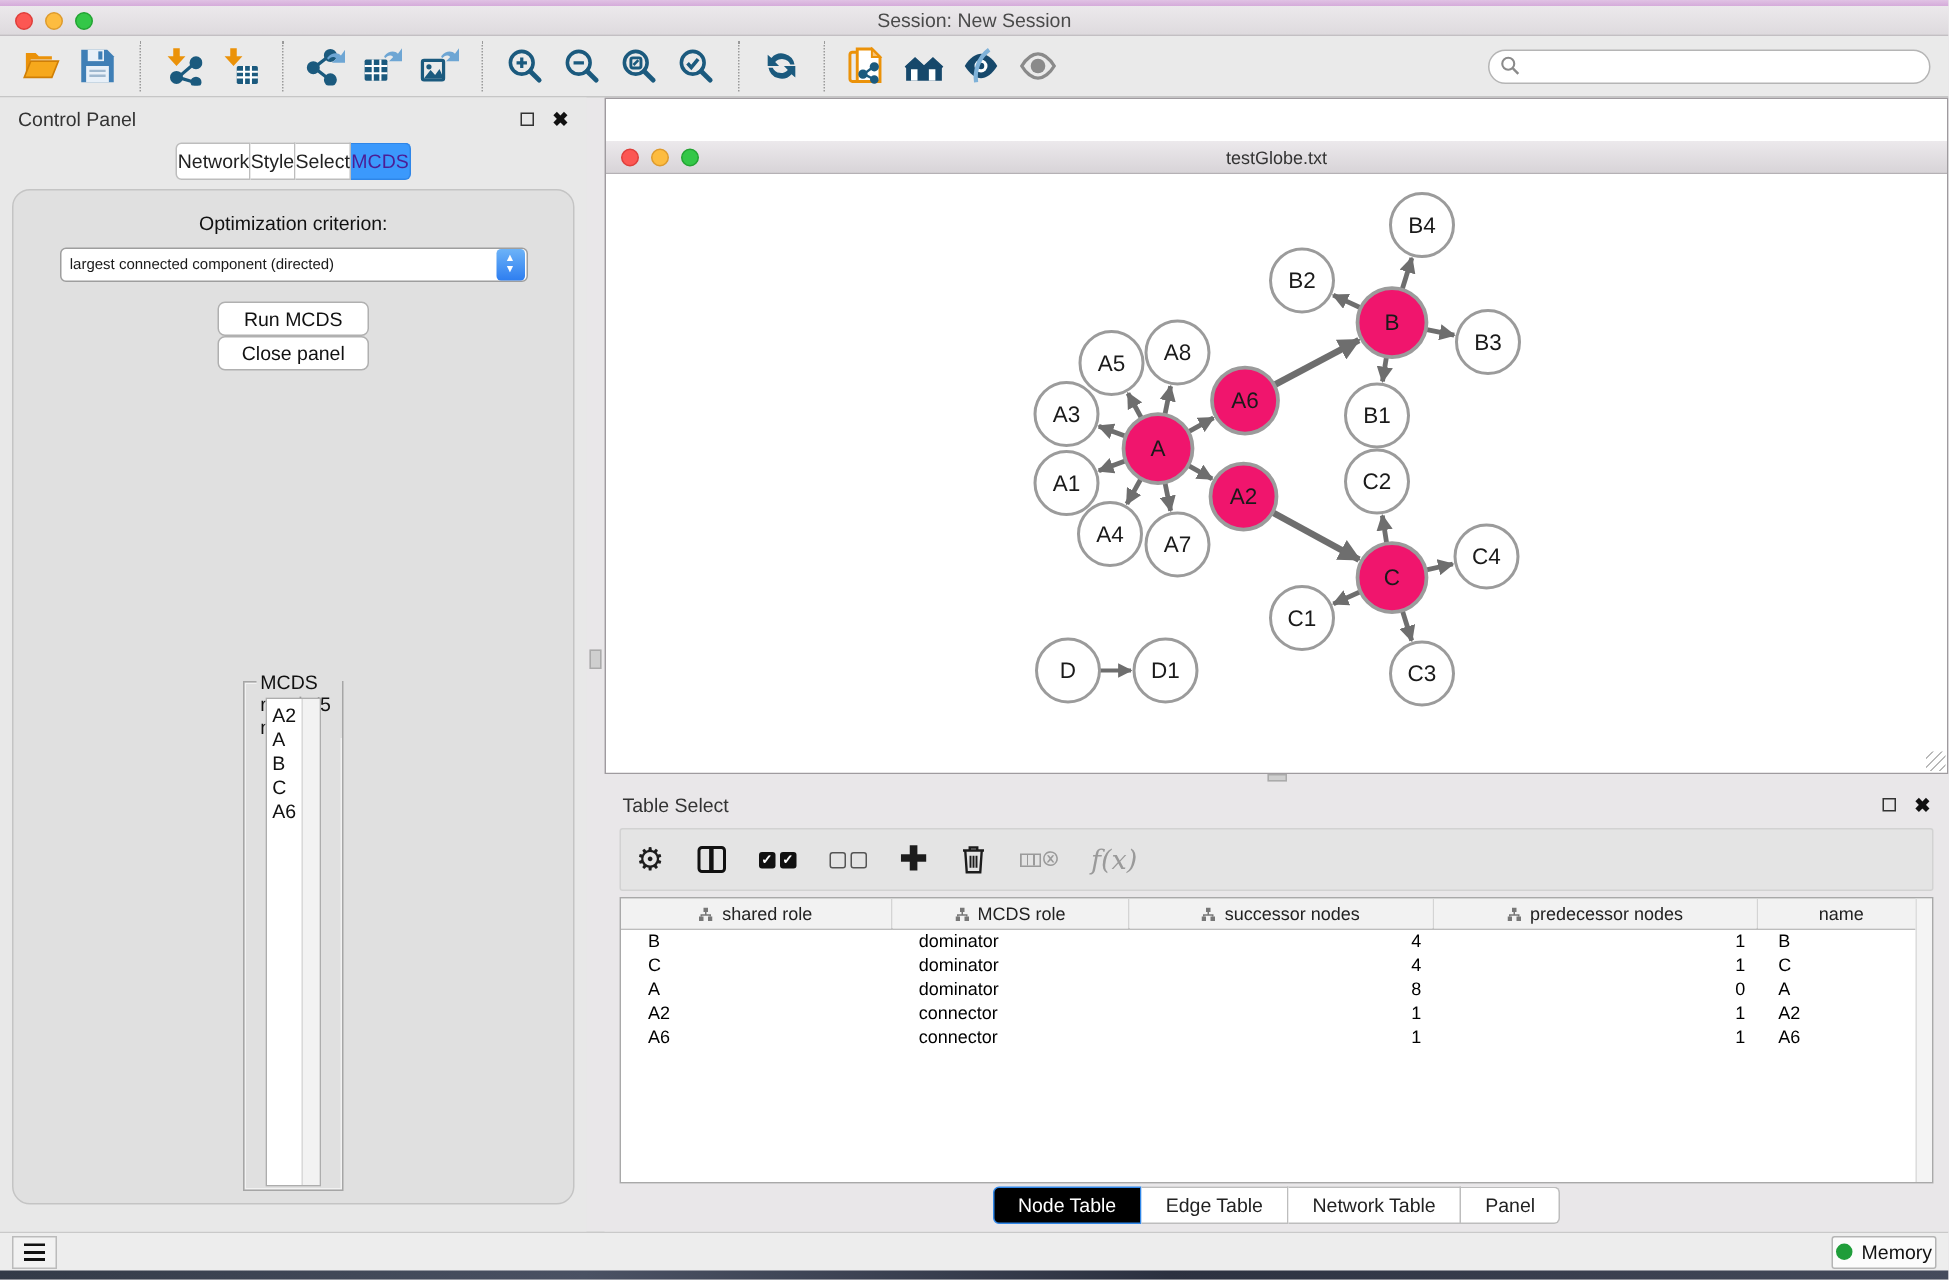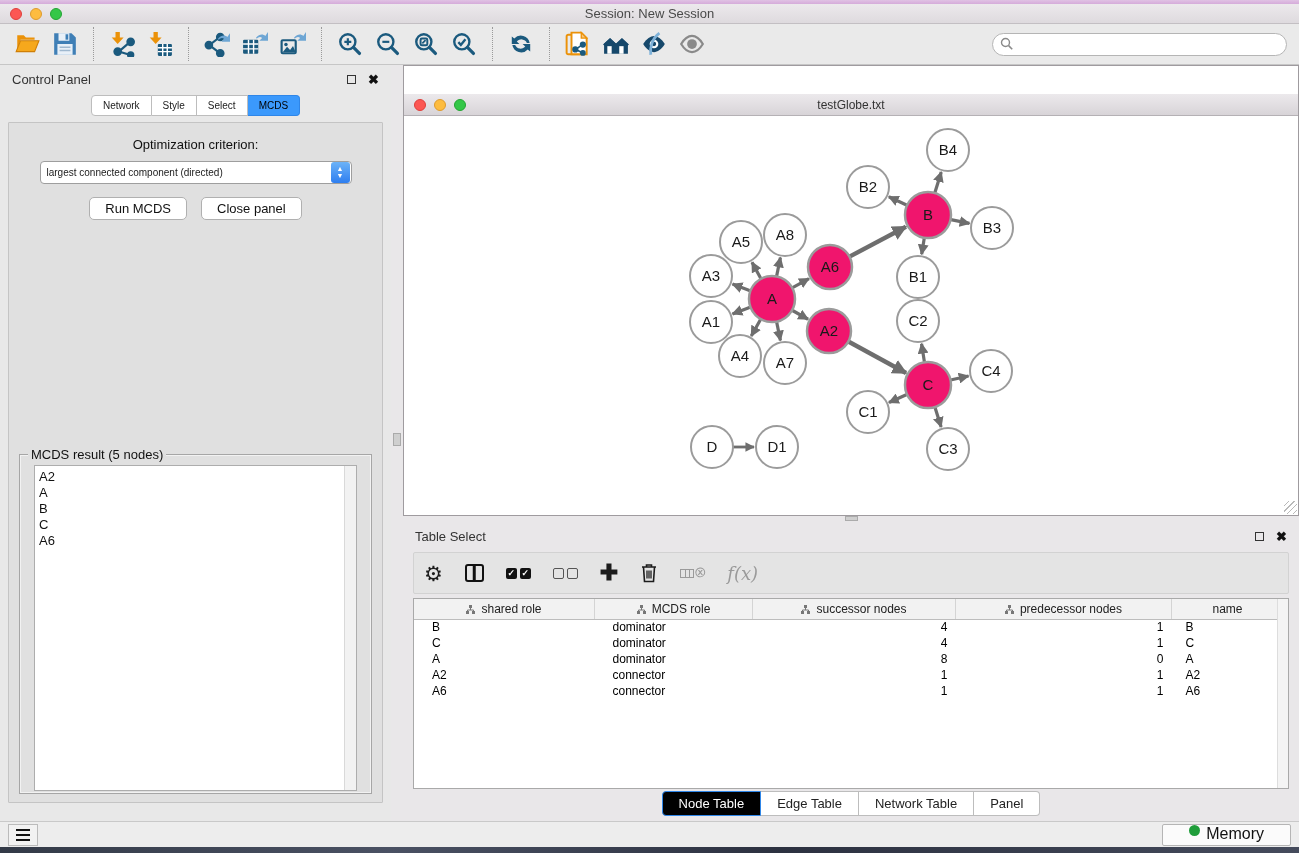--- a/index.html
+++ b/index.html
@@ -29,31 +29,31 @@
   .main { display:flex; height:756px; }
 
   
   .cpanel { width:391px; background:#e8e8e8; display:flex; flex-direction:column; }
   .panel-titlerow { height:28px; display:flex; align-items:center; padding:0 12px; }
   .panel-title { font-size:13px; color:#333; }
   .panel-icons { margin-left:auto; display:flex; gap:12px; align-items:center; }
   .ico-float { width:9px; height:9px; border:1.5px solid #333; background:transparent; }
   .ico-close { font-size:13px; font-weight:700; color:#111; line-height:1; }
   .cp-tabs { display:flex; justify-content:center; padding:2px 0 6px; }
-  .cp-tab { padding:4px 11px; font-size:10px; background:#fff; border:1px solid #bdbdbd; border-left:none; color:#222; }
+  .cp-tab { padding:4px 0; font-size:13px; background:#fff; border:1px solid #bdbdbd; border-left:none; color:#222; }
   .cp-tab:first-child { border-left:1px solid #bdbdbd; border-radius:4px 0 0 4px; }
   .cp-tab:last-child { border-radius:0 4px 4px 0; }
-  .cp-tab.active { background:#3b99fc; border-color:#2f86e8; color:#000000;text-align:center; }
-  .cp-content { flex:1; margin:0 8px 18px; background:#e0e0e0; border:1px solid #c4c4c4; border-radius:1px; display:flex; flex-direction:column; padding:14px 6px 8px; }
+  .cp-tab.active { background:#3b99fc; border-color:#2f86e8; color:#4c1d95;text-align:center; }
+  .cp-content { flex:1; margin:0 8px 18px; background:#e0e0e0; border:1px solid #c4c4c4; border-radius:12px; display:flex; flex-direction:column; padding:14px 6px 8px;align-items:center; }
   .opt-label { text-align:center; font-size:13px; color:#111; margin-bottom:9px; }
   .dropdown { margin:0 auto; width:312px; height:23px; background:#fff; border:1px solid #9e9e9e; border-radius:4px; display:flex; align-items:center; position:relative; }
   .dropdown .val { flex:1; padding:0 6px; font-size:10px; white-space:nowrap; overflow:hidden; }
   .dd-cap { width:19px; height:21px; border-radius:3px; background:linear-gradient(#6cb3f8,#2e7ef0); margin-right:1px; display:flex; flex-direction:column; align-items:center; justify-content:center; gap:1px; }
   .dd-cap span { color:#fff; font-size:7px; line-height:6px; }
-  .btnrow { display:flex; justify-content:center; gap:14px; margin-top:13px; }
+  .btnrow { display:flex; justify-content:center; margin-top:13px;flex-direction:column; }
   .macbtn { background:#fff; border:1px solid #b0b0b0; border-radius:5px; padding:3px 15px; font-size:13px; color:#111; }
   .result-group { margin-top:auto; position:relative; border:1px solid #a6a6a6; box-shadow:inset 0 0 0 1px #f2f2f2; height:340px; padding:10px 14px 2px; background:#e0e0e0; margin-left:4px; margin-right:4px; }
   .result-legend { position:absolute; top:-8px; left:8px; background:#e0e0e0; padding:0 3px; font-size:13px; color:#111; }
   .result-list { background:#fff; border:1px solid #adadad; height:100%; overflow:hidden; position:relative; padding:3px 16px 0 4px; }
   .result-item { font-size:13px; line-height:16px; color:#111; }
   .result-scroll { position:absolute; top:0; right:0; width:12px; height:100%; background:#f2f2f2; border-left:1px solid #d9d9d9; }
 
   
   .vsplit { width:12px; position:relative; }
   .vsplit .grip { position:absolute; top:368px; left:2px; width:8px; height:13px; background:#cfcfcf; border:1px solid #aaa; }
@@ -103,21 +103,21 @@
   .tp-tab { padding:4px 16px; font-size:13px; background:#fff; border:1px solid #bdbdbd; border-left:none; color:#222; }
   .tp-tab:first-child { border-left:1px solid #bdbdbd; border-radius:4px 0 0 4px; }
   .tp-tab:last-child { border-radius:0 4px 4px 0; }
   .tp-tab.active { background:#000000; border-color:#2f86e8; color:#fff; }
 
   
   .statusbar { height:26px; background:#ededed; border-top:1px solid #c9c9c9; display:flex; align-items:center; padding:0 8px; }
   .listbtn { width:30px; height:22px; border:1px solid #bbb; background:#f2f2f2; display:flex; align-items:center; justify-content:center; }
   .list-glyph { width:14px; height:12px; background:
      repeating-linear-gradient(#111 0 2px, transparent 2px 5px); position:relative; }
-  .membtn { margin-left:auto; height:22px; border:1px solid #b5b5b5; background:#fbfbfb; border-radius:2px; display:flex; gap:6px; padding:0 26px; font-size:16px; color:#111; }
+  .membtn { margin-left:auto; height:22px; border:1px solid #b5b5b5; background:#fbfbfb; border-radius:2px; display:flex; align-items:center; gap:6px; padding:0 2px; font-size:13px; color:#111; }
   .memdot { width:11px; height:11px; border-radius:50%; background:#1f9d3a; }
   .desktop-strip { height:8px; background:linear-gradient(90deg,#333a47,#4a5163 30%,#2c3140 60%,#454b5c); }
 
   .hier-icon svg { display:block; }
 </style>
 </head>
 <body>
 
 <div class="purple-strip"></div>
 <div class="titlebar">

